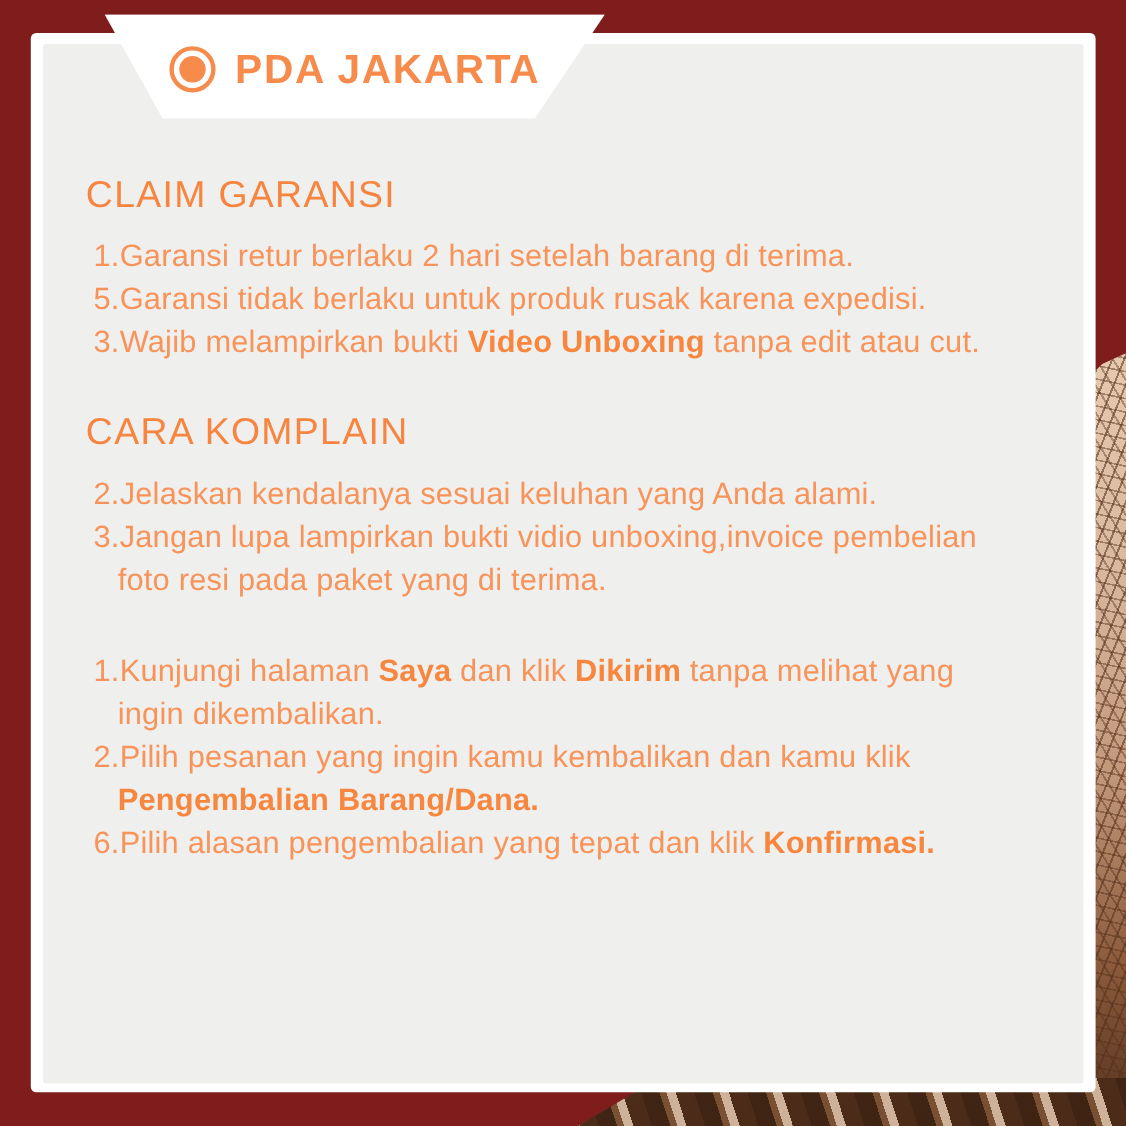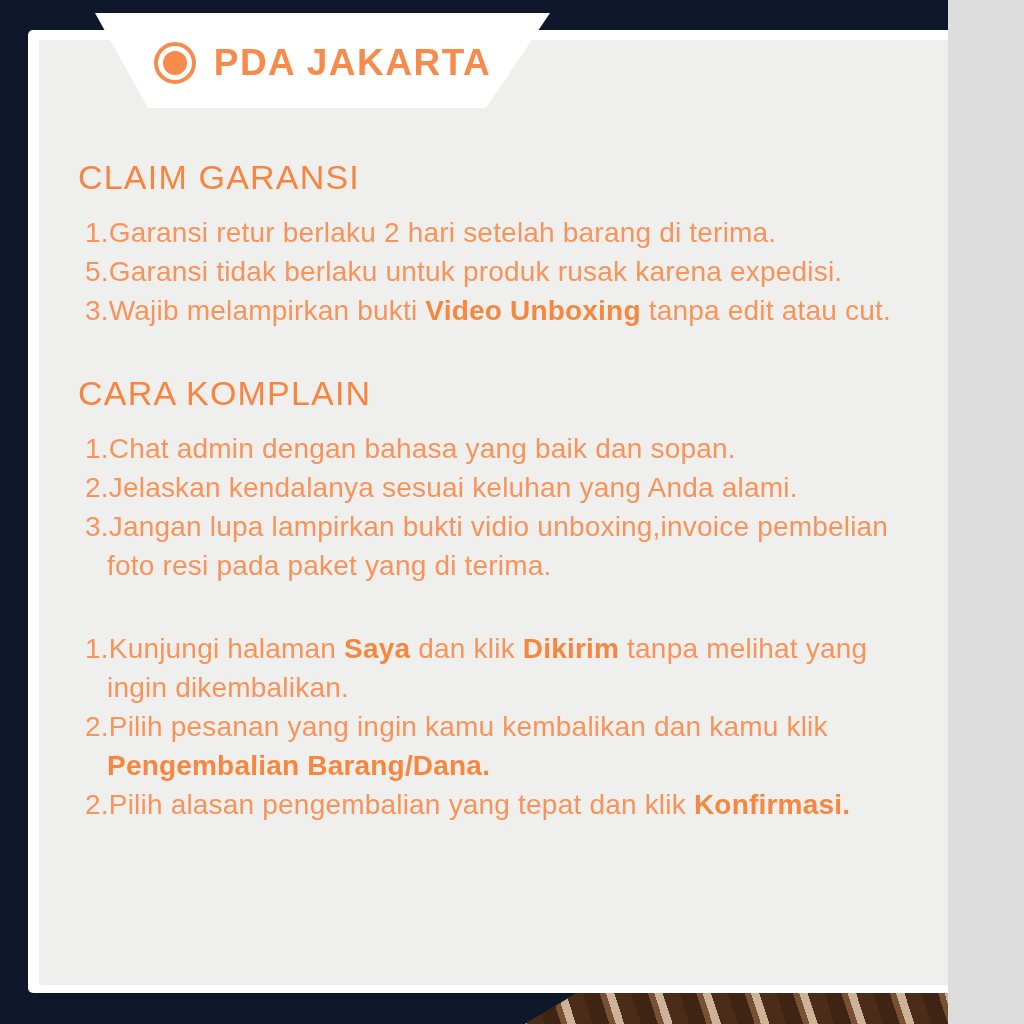--- a/index.html
+++ b/index.html
@@ -1,18 +1,18 @@
 <!DOCTYPE html>
 <html><head>
 <meta charset="utf-8">
 <style>
   html,body{margin:0;padding:0;background:#ddd;}
   .canvas{
-    position:relative;width:948px;height:1024px;overflow:hidden;
-    background:#0f172a;
+    position:relative;width:1024px;height:1024px;overflow:hidden;
+    background:#7f1d1d;
     font-family:"Liberation Sans","DejaVu Sans",sans-serif;
   }
   
   .photo{
     position:absolute;left:496px;top:318px;width:528px;height:706px;
     background:
       repeating-linear-gradient(12deg, rgba(84,48,26,.45) 0 1.5px, rgba(0,0,0,0) 1.5px 12px),
       repeating-linear-gradient(112deg, rgba(84,48,26,.55) 0 1.8px, rgba(0,0,0,0) 1.8px 10px),
       repeating-linear-gradient(58deg, rgba(84,48,26,.40) 0 1.8px, rgba(0,0,0,0) 1.8px 13px),
       linear-gradient(178deg,#e8cbb0 0%,#d9b89e 30%,#c3997c 55%,#8a5a3a 80%,#54321f 100%);
@@ -101,41 +101,38 @@
           </li>
           <li class="item">
             <div class="line"><span>3.Wajib melampirkan bukti </span><b>Video Unboxing</b><span> tanpa edit atau cut.</span></div>
           </li>
         </ul>
       </section>
       <section class="section">
         <h2 class="section-title">CARA KOMPLAIN</h2>
         <ul class="items">
           <li class="item">
-            <div class="line"><span>1.Chat admin dengan bahasa yang baik dan sopan.</span></div>
-          </li>
-          <li class="item">
             <div class="line"><span>2.Jelaskan kendalanya sesuai keluhan yang Anda alami.</span></div>
           </li>
           <li class="item">
             <div class="line"><span>3.Jangan lupa lampirkan bukti vidio unboxing,invoice pembelian</span></div>
             <div class="line cont"><span>foto resi pada paket yang di terima.</span></div>
           </li>
         </ul>
       </section>
       <section class="section">
         <ul class="items">
           <li class="item">
             <div class="line"><span>1.Kunjungi halaman </span><b>Saya</b><span> dan klik </span><b>Dikirim</b><span> tanpa melihat yang</span></div>
             <div class="line cont"><span>ingin dikembalikan.</span></div>
           </li>
           <li class="item">
             <div class="line"><span>2.Pilih pesanan yang ingin kamu kembalikan dan kamu klik</span></div>
             <div class="line cont"><b>Pengembalian Barang/Dana.</b></div>
           </li>
           <li class="item">
-            <div class="line"><span>2.Pilih alasan pengembalian yang tepat dan klik </span><b>Konfirmasi.</b></div>
+            <div class="line"><span>6.Pilih alasan pengembalian yang tepat dan klik </span><b>Konfirmasi.</b></div>
           </li>
         </ul>
       </section>
     </div>
 
 </div>
 
 </body></html>

